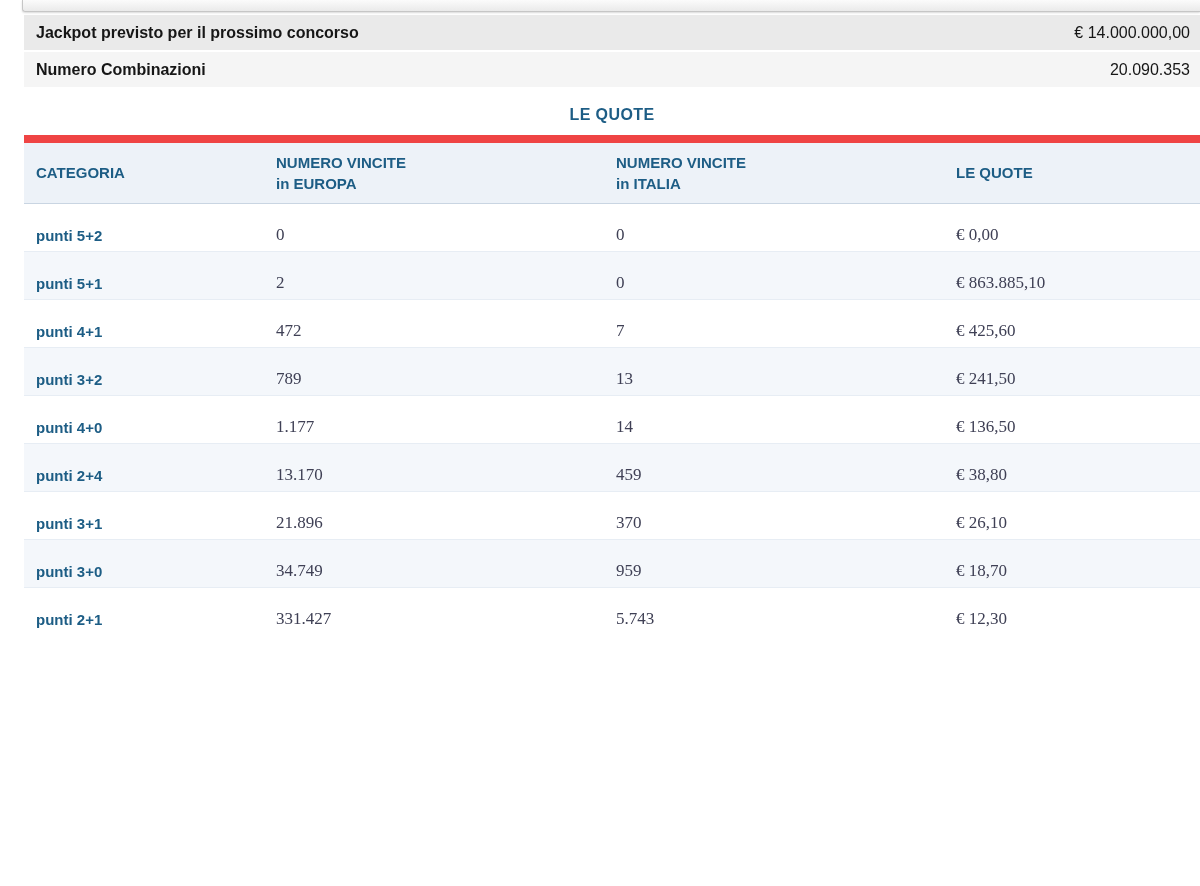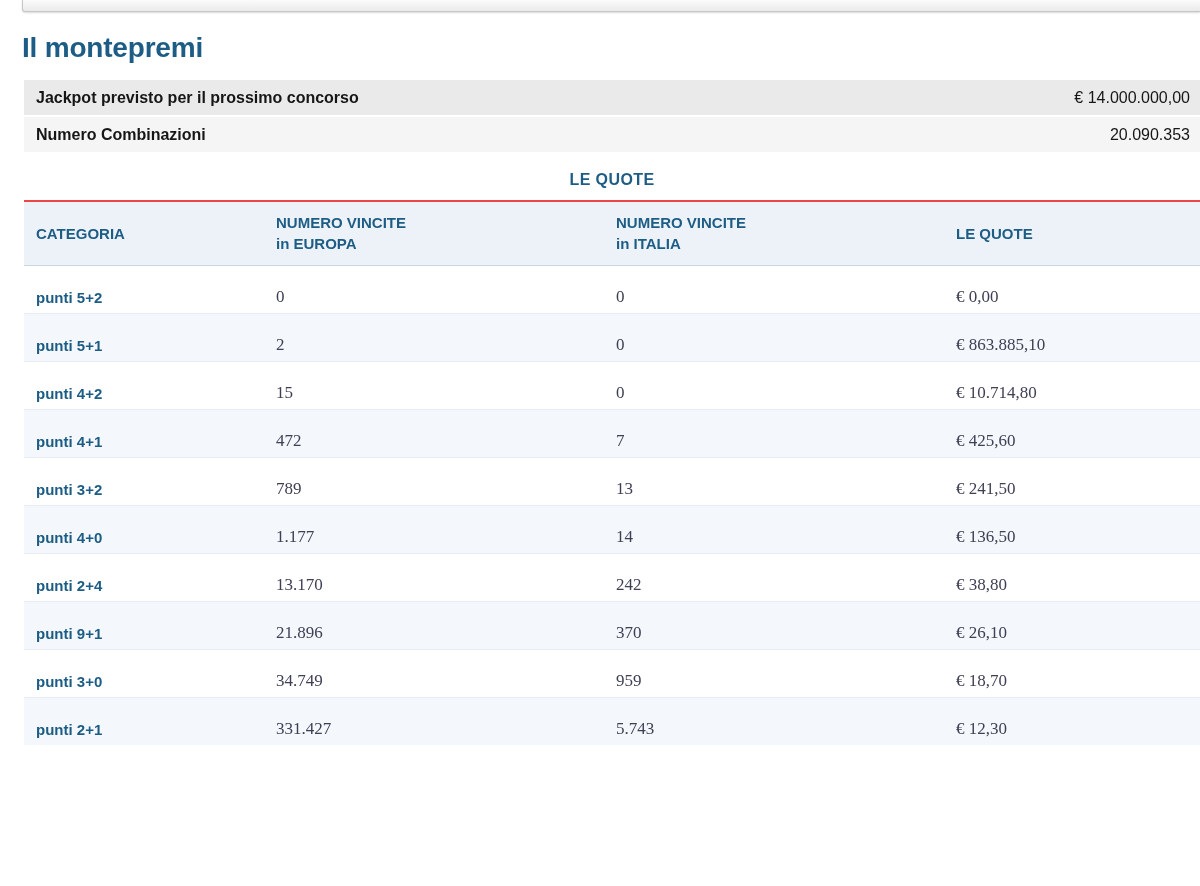--- a/index.html
+++ b/index.html
@@ -57,21 +57,21 @@
     font-size: 16px;
     font-weight: bold;
     letter-spacing: 0.4px;
     color: #1d5d85;
   }
 
   table.quotes {
     width: 1176px;
     border-collapse: collapse;
     table-layout: fixed;
-    border-top: 2px solid #ef4444;
+    border-top: 8px solid #ef4444;
   }
   table.quotes thead th {
     background: #edf2f8;
     height: 64px;
     vertical-align: middle;
     text-align: left;
     padding: 0 0 0 12px;
     font-size: 15px;
     font-weight: bold;
     color: #1d5d85;
@@ -97,21 +97,20 @@
     color: #3f4055;
   }
 </style>
 </head>
 <body>
 
 <div class="top-fragment"></div>
 
 <div class="content">
 
-  <h1 class="section-title">Il montepremi</h1>
 
   <div class="summary">
 
 
       <div class="summary-row">
         <span class="s-label">Jackpot previsto per il prossimo concorso</span>
         <span class="s-value">€ 14.000.000,00</span>
       </div>
 
       <div class="summary-row">
@@ -163,26 +162,20 @@
         </tr>
 
         <tr>
           <td class="cat">punti 5+1</td>
           <td class="val">2</td>
           <td class="val">0</td>
           <td class="val">€ 863.885,10</td>
         </tr>
 
 
-        <tr>
-          <td class="cat">punti 4+2</td>
-          <td class="val">15</td>
-          <td class="val">0</td>
-          <td class="val">€ 10.714,80</td>
-        </tr>
 
         <tr>
           <td class="cat">punti 4+1</td>
           <td class="val">472</td>
           <td class="val">7</td>
           <td class="val">€ 425,60</td>
         </tr>
 
         <tr>
           <td class="cat">punti 3+2</td>
@@ -194,26 +187,26 @@
         <tr>
           <td class="cat">punti 4+0</td>
           <td class="val">1.177</td>
           <td class="val">14</td>
           <td class="val">€ 136,50</td>
         </tr>
 
         <tr>
           <td class="cat">punti 2+4</td>
           <td class="val">13.170</td>
-          <td class="val">242</td>
+          <td class="val">459</td>
           <td class="val">€ 38,80</td>
         </tr>
 
         <tr>
-          <td class="cat">punti 9+1</td>
+          <td class="cat">punti 3+1</td>
           <td class="val">21.896</td>
           <td class="val">370</td>
           <td class="val">€ 26,10</td>
         </tr>
 
         <tr>
           <td class="cat">punti 3+0</td>
           <td class="val">34.749</td>
           <td class="val">959</td>
           <td class="val">€ 18,70</td>

